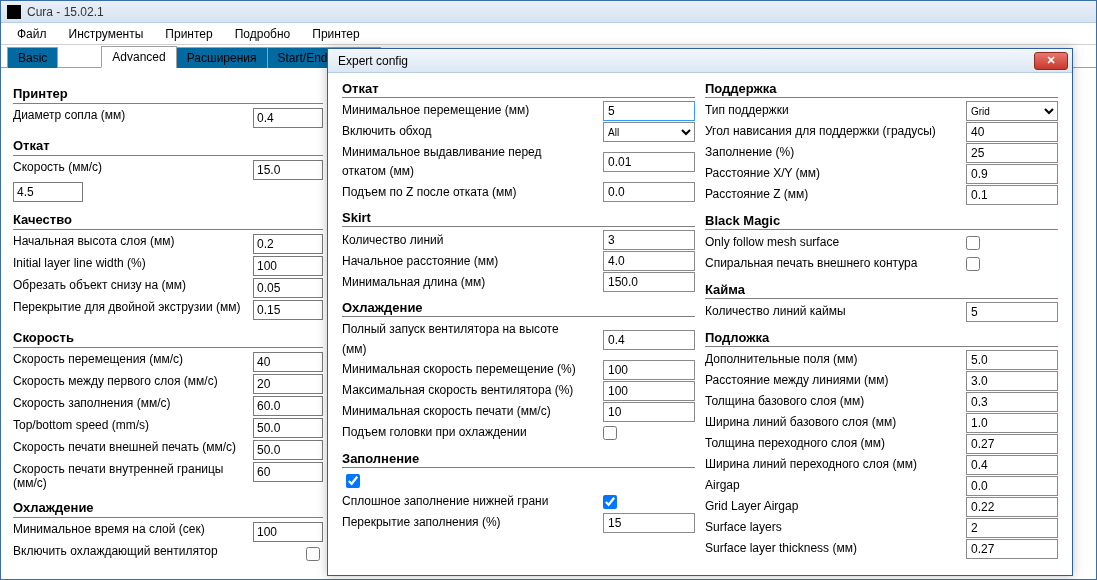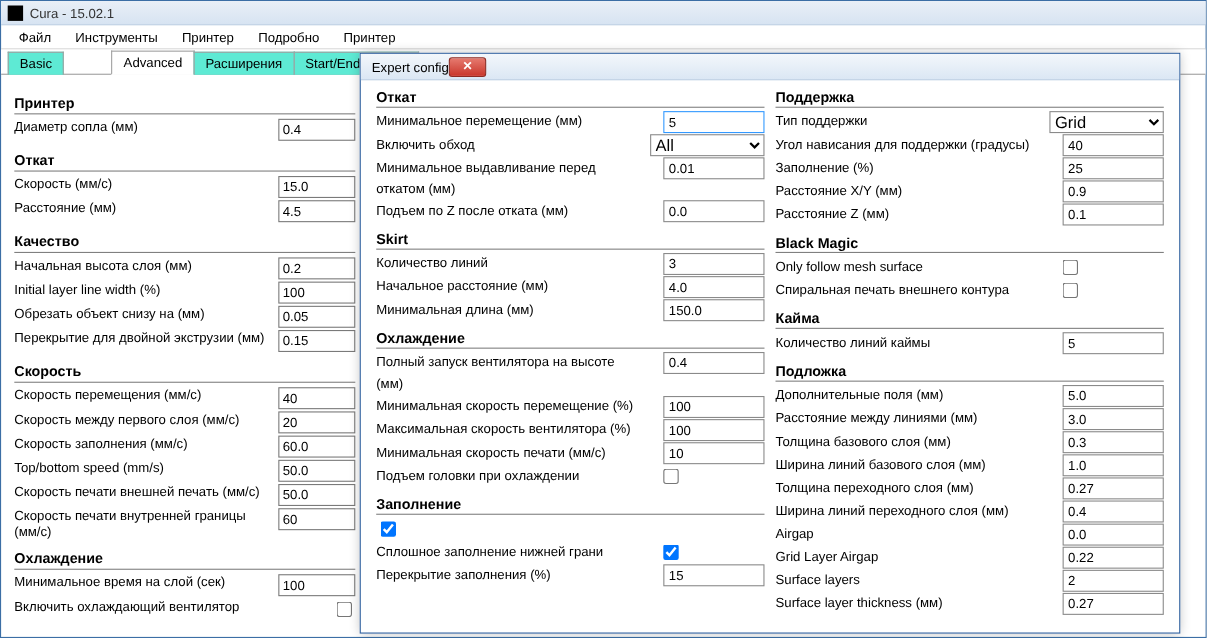--- a/index.html
+++ b/index.html
@@ -55,21 +55,21 @@
     align-items: flex-end;
     padding-left: 6px;
     border-bottom: 1px solid #a0a0a0;
     background: #fff;
   }
   .tabs .tab {
     border: 1px solid #a0a0a0;
     border-bottom: none;
     padding: 3px 10px;
     margin-right: -1px;
-    background: #5eead4;
+    background: #0369a1;
     position: relative;
     top: 1px;
     cursor: default;
   }
   .tabs .tab.active {
     background: #fff;
     top: 1px;
     border-bottom: 1px solid #fff;
     margin-left: 44px;
   }
@@ -115,21 +115,21 @@
     border: 1px solid #2e5f9e;
     box-shadow: 0 0 10px rgba(0,0,0,0.25);
   }
   .dialog-titlebar {
     height: 24px;
     background: linear-gradient(#f3f7fb, #dbe7f4);
     border-bottom: 1px solid #b8cde2;
     display: flex;
     align-items: center;
     padding: 0 4px 0 10px;
-    justify-content: flex-start;
+    justify-content: space-between;
   }
   .dialog-titlebar .close-btn {
     width: 34px; height: 18px;
     background: linear-gradient(#e67a6f, #c9372c);
     border: 1px solid #8e2a22;
     border-radius: 3px;
     color: #fff;
     display: flex;
     align-items: center;
     justify-content: center;
@@ -143,42 +143,43 @@
     gap: 0;
     height: calc(100% - 24px);
     overflow: hidden;
   }
   .dcol {
     flex: 1;
     padding-right: 10px;
   }
   .drow {
     display: flex;
+    align-items: center;
     margin: 1px 0;
     gap: 20px;
   }
   .drow .dlabel {
     flex: 1;
     padding-right: 6px;
     line-height: 1.6;
   }
   .drow input[type="text"] {
     width: 92px;
     height: 20px;
     font-size: 12px;
     padding: 1px 4px;
     border: 1px solid #8a8a8a;
   }
   .highlight input[type="text"] {
     border: 1px solid #3399ff;
   }
   .drow select {
-    width: 104px;
+    width: 92px;
     height: 20px;
-    font-size: 15px;
+    font-size: 10px;
     border: 1px solid #8a8a8a;
     background: #fff;
   }
   .drow input[type="checkbox"] {
     width: 14px; height: 14px;
     margin-right: 78px;
   }
   .drow.chk input[type="checkbox"] { margin-right: 78px; }
   .dgroup-hdr {
     font-weight: bold;
@@ -217,21 +218,20 @@
       <span class="label">Диаметр сопла (мм)</span>
       <input type="text" value="0.4" style="">
     </div>
 
     <div class="group-hdr">Откат</div>
     <div class="row">
         <span class="label">Скорость (мм/с)</span>
         <input type="text" value="15.0" style="">
       </div>
     <div class="row">
-        <span class="label">Расстояние (мм)</span>
         <input type="text" value="4.5" style="">
       </div>
 
     <div class="group-hdr">Качество</div>
     <div class="row">
         <span class="label">Начальная высота слоя (мм)</span>
         <input type="text" value="0.2" style="">
       </div>
     <div class="row">
         <span class="label">Initial layer line width (%)</span>

